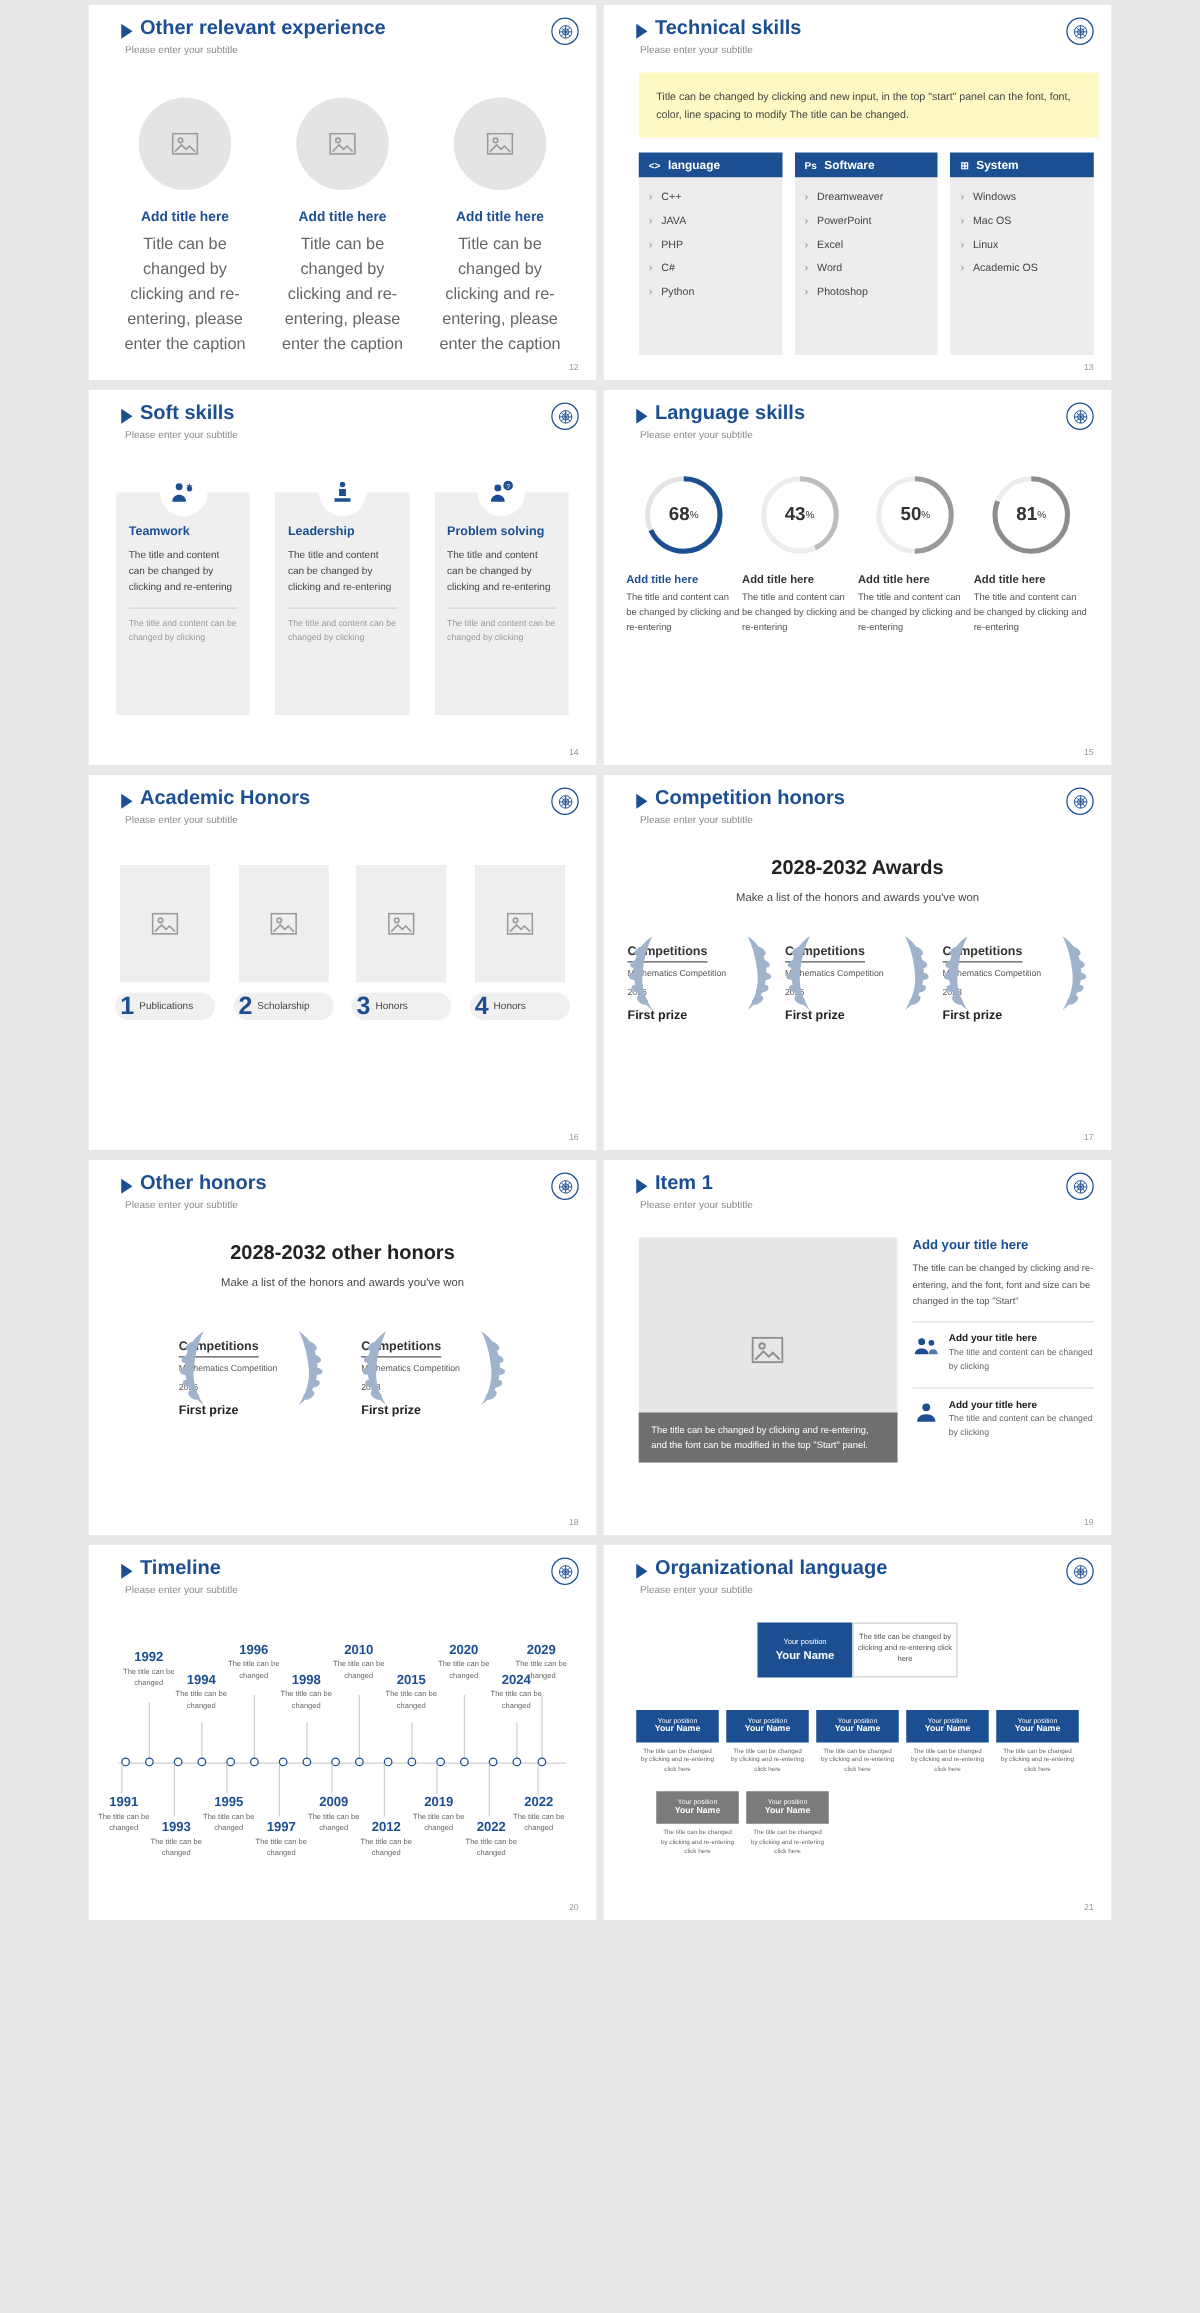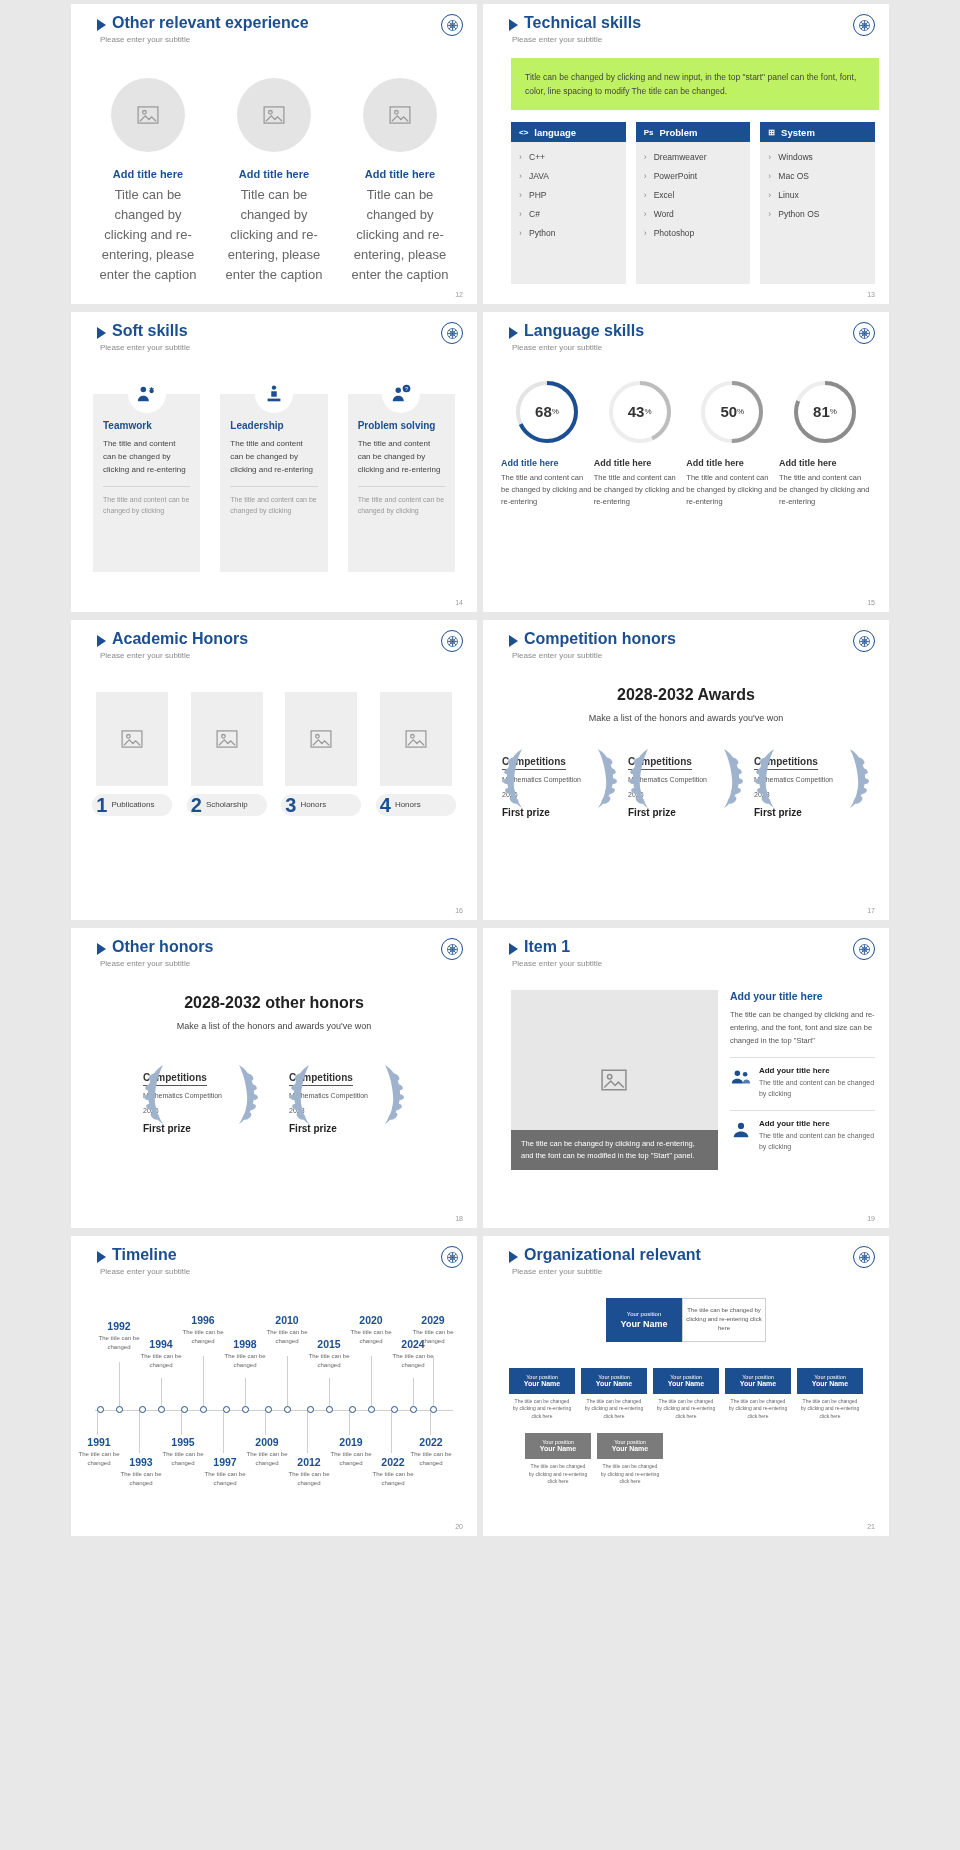--- a/index.html
+++ b/index.html
@@ -59,21 +59,21 @@
   }
   .col12 h4 {
     font-size: 11px; color: #1b4f91; margin-top: 16px; font-weight: bold;
   }
   .col12 p { font-size: 13px; color: #666; line-height: 1.55; margin-top: 5px; }
   
   .imgglyph { position: relative; width: 22px; height: 18px; }
   .imgglyph svg { width: 100%; height: 100%; }
   
   .note13 {
-    background: #bef264; margin: 14px 0 0 14px; padding: 12px 14px;
+    background: #fef9c3; margin: 14px 0 0 14px; padding: 12px 14px;
     font-size: 8.5px; color: #444; line-height: 1.7; width: 368px;
   }
   .skcols { display: flex; gap: 10px; margin: 12px 0 0 14px; }
   .skcol { width: 116px; }
   .skhead {
     background: #1b4f91; color: #fff; height: 20px;
     display: flex; align-items: center; gap: 6px; padding-left: 8px;
     font-size: 9.5px; font-weight: bold;
   }
   .skhead .ic { font-size: 8px; font-weight: bold; }
@@ -254,40 +254,40 @@
           <li>C++</li>
           <li>JAVA</li>
           <li>PHP</li>
           <li>C#</li>
           <li>Python</li>
         </ul>
       </div>
       <div class="skcol">
         <div class="skhead">
           <span class="ic">Ps</span>
-          <span>Problem</span>
+          <span>Software</span>
         </div>
         <ul class="skbody">
           <li>Dreamweaver</li>
           <li>PowerPoint</li>
           <li>Excel</li>
           <li>Word</li>
           <li>Photoshop</li>
         </ul>
       </div>
       <div class="skcol">
         <div class="skhead">
           <span class="ic">⊞</span>
           <span>System</span>
         </div>
         <ul class="skbody">
           <li>Windows</li>
           <li>Mac OS</li>
           <li>Linux</li>
-          <li>Python OS</li>
+          <li>Academic OS</li>
         </ul>
       </div>
     </div>
     <div class="pagenum">13</div>
   </div>
 
   <div class="slide">
     <div class="s-head">
       <div class="tri"></div>
       <div class="s-title">Soft skills</div>
@@ -813,21 +813,21 @@
           <div class="yr">2022</div>
           <div class="tx">The title can be changed</div>
         </div>
     </div>
     <div class="pagenum">20</div>
   </div>
 
   <div class="slide">
     <div class="s-head">
       <div class="tri"></div>
-      <div class="s-title">Organizational relevant</div>
+      <div class="s-title">Organizational language</div>
     </div>
     <div class="s-sub">Please enter your subtitle</div>
     <div class="logo">
       <svg width="15" height="15" viewBox="0 0 24 24" fill="none" stroke="#1b4f91" stroke-width="1.2">
         <circle cx="12" cy="12" r="4"></circle>
           <circle cx="12" cy="12" r="8"></circle>
         <path d="M12 4v16M4 12h16M6.3 6.3l11.4 11.4M17.7 6.3L6.3 17.7"></path>
       </svg>
     </div>
     <div class="org">

